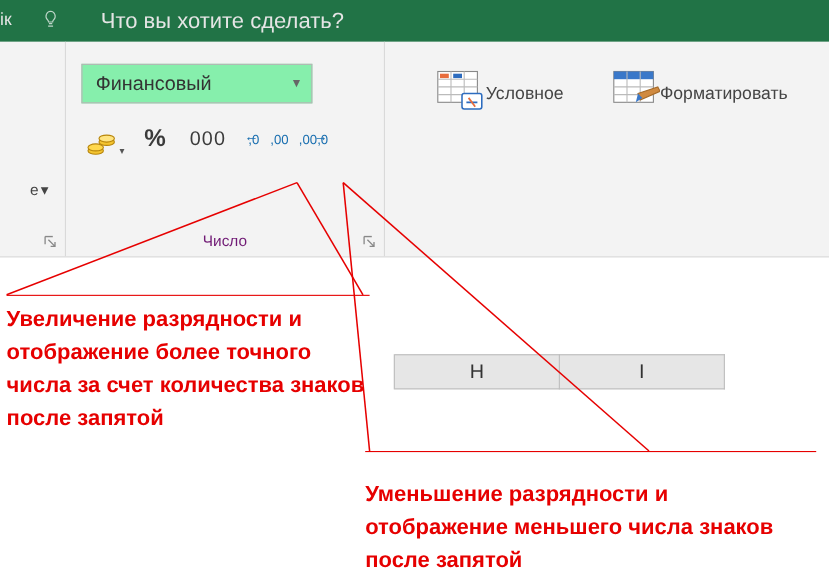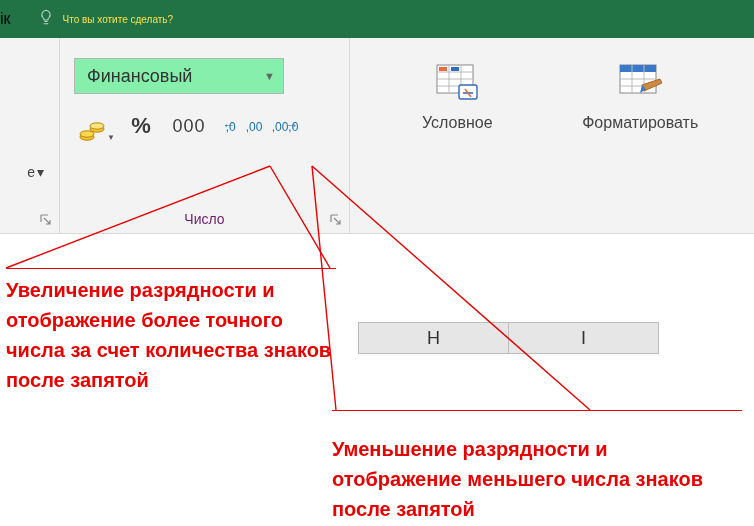--- a/index.html
+++ b/index.html
@@ -16,29 +16,30 @@
     height: 38px;
     background: #217346;
     display: flex;
     align-items: center;
     color: #fff;
     font-size: 16px;
   }
   .titlebar .tab-end {
     padding: 0 8px 0 0;
     font-weight: 400;
-    color: #000000;
+    color: #e5e5e5;
   }
   .titlebar .bulb {
     margin: 0 8px 0 18px;
     opacity: 0.7;
   }
   .titlebar .tell-me {
-    color: #fde047;
-    font-size: 10px;
+    color: #e5e5e5;
+    font-size: 20px;
+    margin-left: 29px;
   }
   .ribbon {
     background: #f3f3f3;
     border-bottom: 1px solid #d9d9d9;
     height: 196px;
     position: relative;
     display: flex;
   }
   .group {
     border-right: 1px solid #d9d9d9;
@@ -147,21 +148,20 @@
   .increase .arrow { left: 0; }
   .decrease .arrow { right: 4px; }
   .currency-ico {
     width: 36px;
     display: flex;
     align-items: flex-end;
     gap: 1px;
   }
   .big-btn {
     display: flex;
-    flex-direction: column;
     align-items: center;
     justify-content: center;
     padding: 14px 8px 0 8px;
     cursor: pointer;
     color: #444;
     font-size: 16px;
     line-height: 22px;
     text-align: center;
   }
   .big-btn .ico-wrap {

